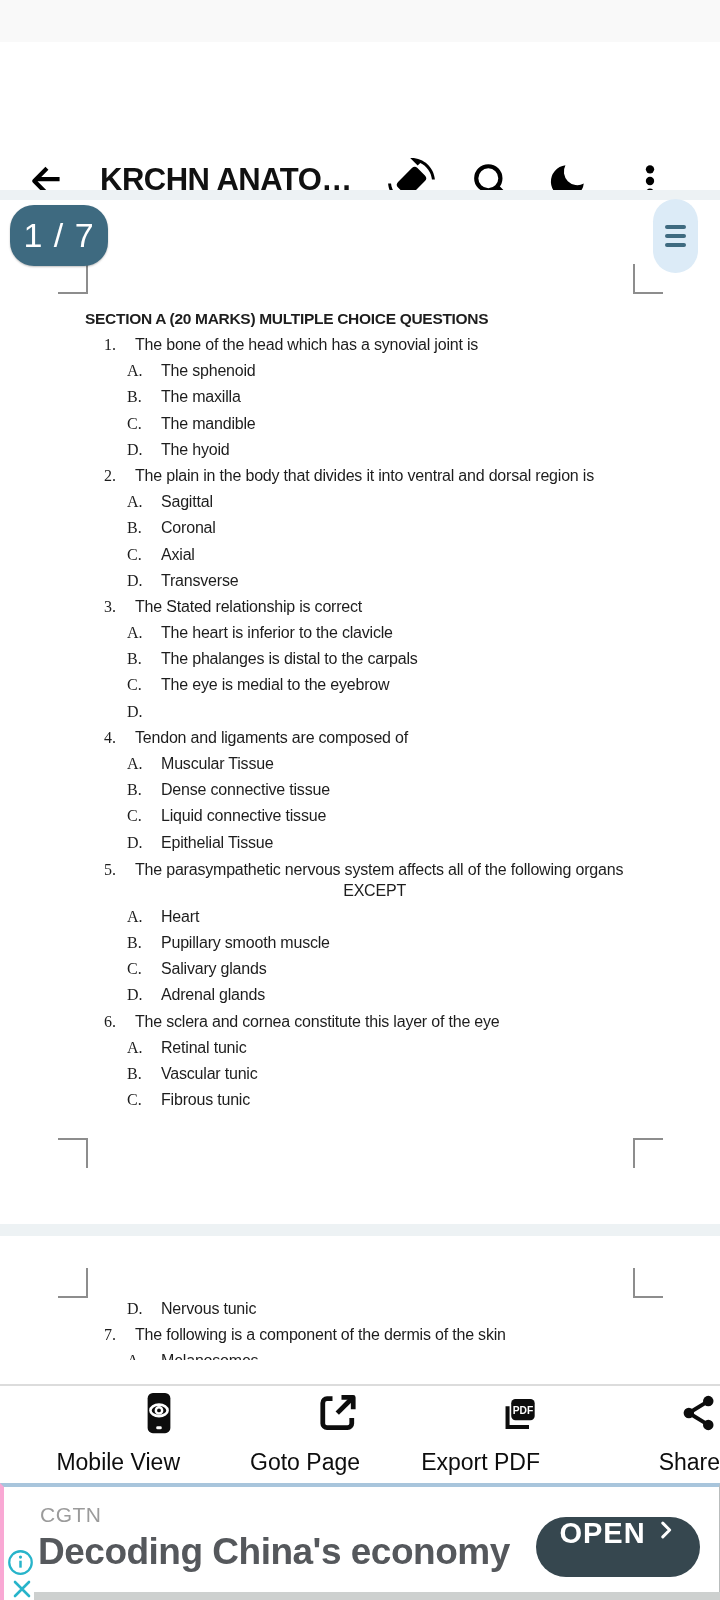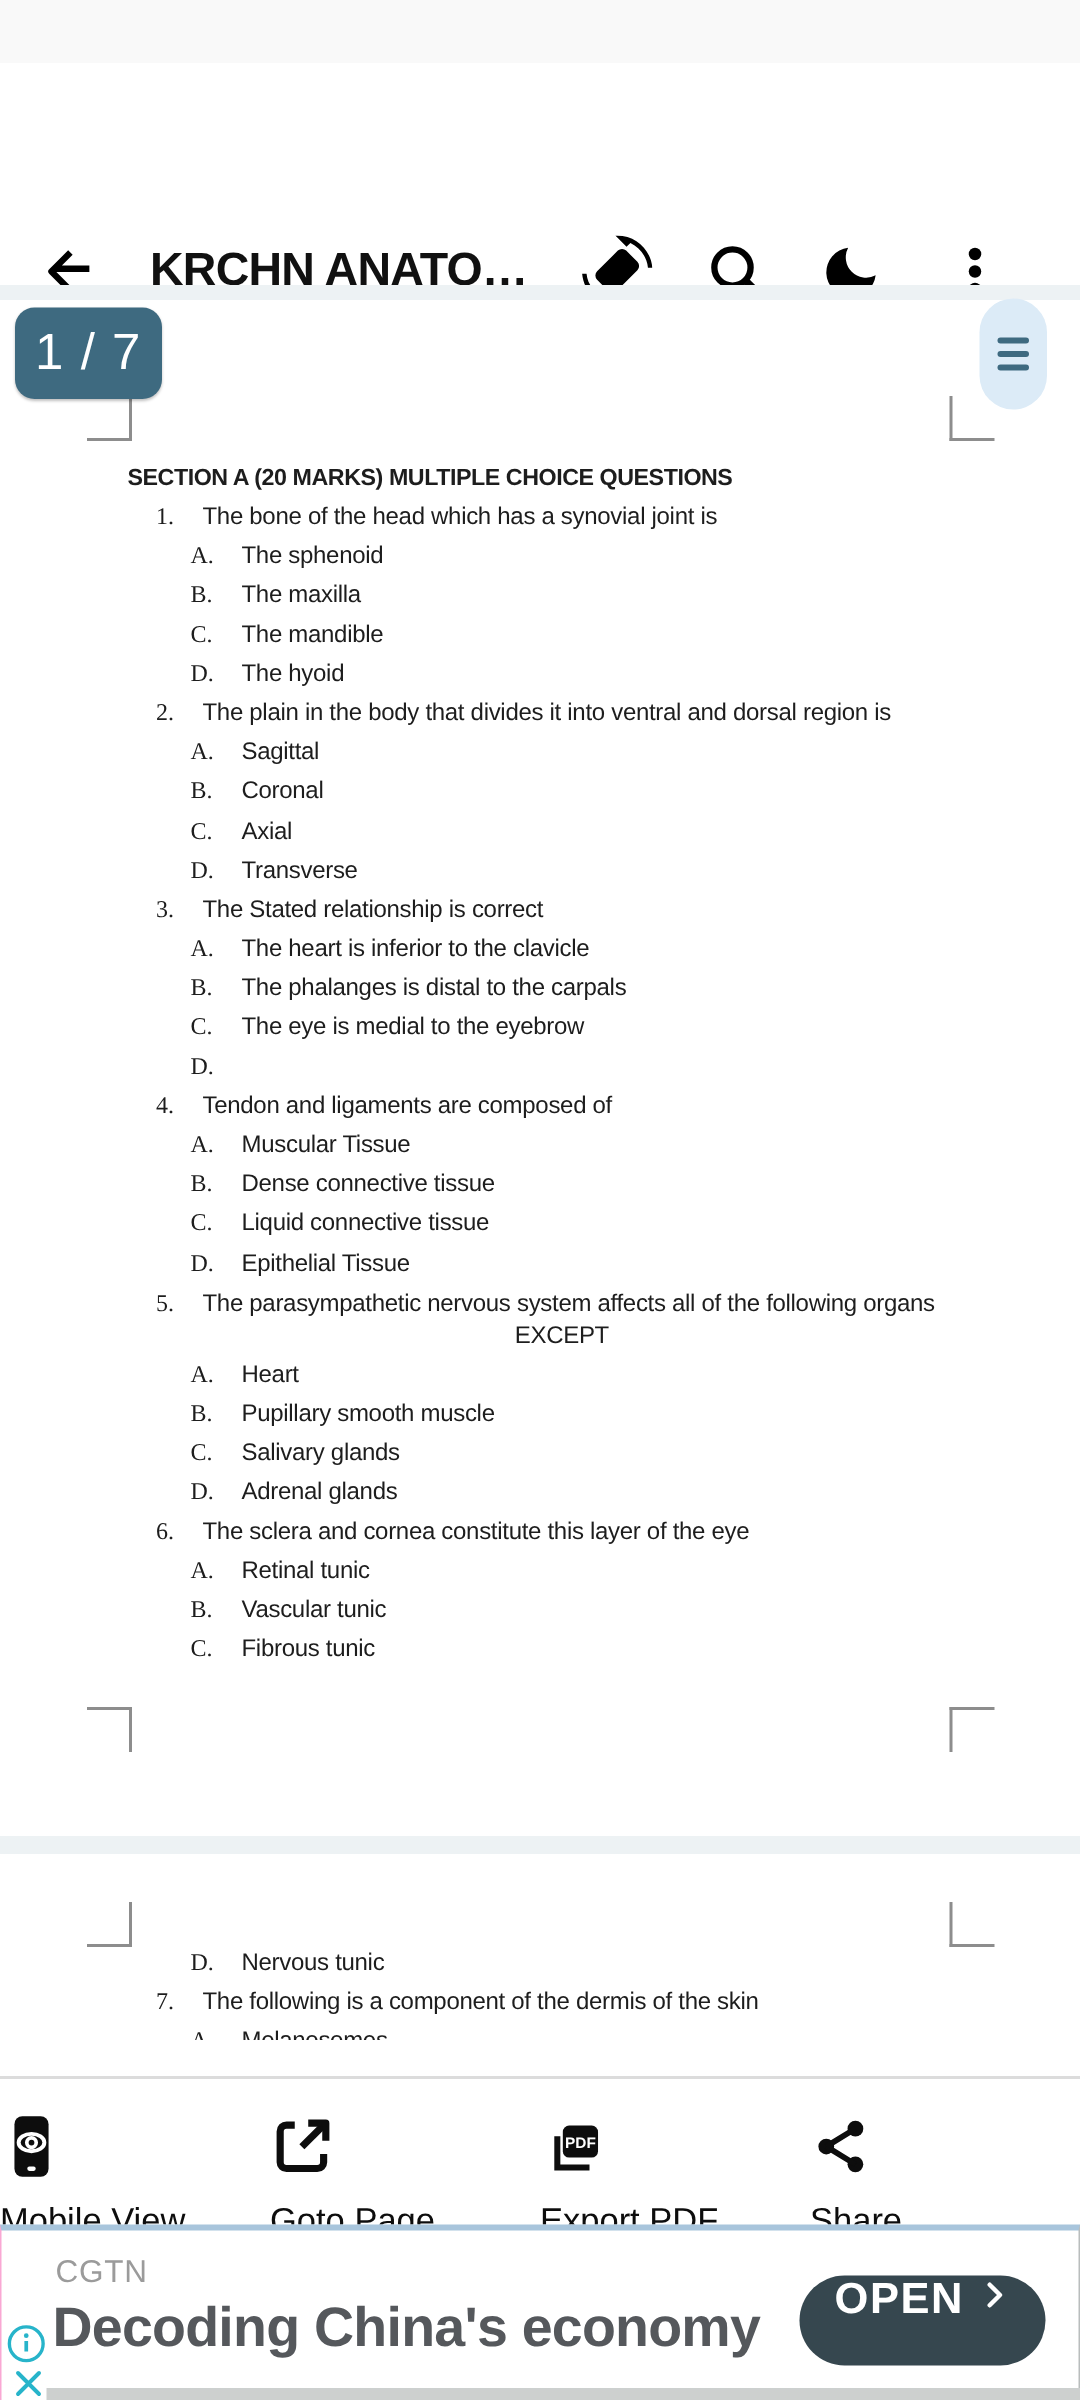--- a/index.html
+++ b/index.html
@@ -25,21 +25,21 @@
   .page2{top:1236px;height:148px;}
 
   
   .cmark{position:absolute;width:28px;height:28px;border:0 solid #8d8d8d;}
   .cm-tl{border-right-width:2px;border-bottom-width:2px;}
   .cm-tr{border-left-width:2px;border-bottom-width:2px;}
   .cm-bl{border-right-width:2px;border-top-width:2px;}
   .cm-br{border-left-width:2px;border-top-width:2px;}
 
   
-  .page-badge{position:absolute;left:10px;top:205px;width:98px;height:61px;background:#3e6a80;border-radius:13px;
+  .page-badge{position:absolute;left:10px;top:205px;width:98px;height:61px;background:#3e6a80;border-radius:24px;
               color:#fff;font-size:34px;display:flex;align-items:center;justify-content:center;letter-spacing:1px;
               box-shadow:0 1px 2px rgba(0,0,0,.25);}
   .scroll-pill{position:absolute;left:653px;top:199px;width:45px;height:74px;border-radius:23px;background:#dcebf7;
                display:flex;flex-direction:column;align-items:center;justify-content:center;gap:5px;}
   .scroll-pill i{display:block;width:21px;height:4px;border-radius:2px;background:#3e6a80;}
 
   
   .doc-text{position:absolute;left:0;top:306px;width:720px;color:#1d1d1d;}
   .sec-title{margin-left:85px;height:26px;line-height:26px;font-size:15.5px;font-weight:bold;letter-spacing:-0.3px;}
   .row{display:flex;align-items:flex-start;height:26.2px;line-height:26.2px;font-size:16px;letter-spacing:-0.2px;}
@@ -47,27 +47,27 @@
   .row.q .mk{margin-left:104px;width:31px;}
   .row.o .mk{margin-left:127px;width:34px;}
   .row .tx{white-space:nowrap;text-align:center;}
   .row.wrap2{height:45px;line-height:21px;padding-top:3px;}
   .row.wrap2 .l2{margin-left:-9px;}
   .p2-text{position:absolute;left:0;top:1296px;width:720px;height:64px;overflow:hidden;color:#1d1d1d;}
 
   
   .toolbar{position:absolute;left:0;top:1384px;width:720px;height:99px;background:#fff;border-top:2px solid #dcdcdc;
            display:flex;align-items:flex-start;}
-  .tool{flex:1 1 0;display:flex;flex-direction:column;align-items:flex-start;padding-top:22px;}
+  .tool{flex:1 1 0;display:flex;flex-direction:column;align-items:flex-end;padding-top:4px;}
   .tool .ticon{height:46px;display:flex;align-items:center;justify-content:center;}
   .tool .tlabel{font-size:23px;color:#0d0d0d;margin-top:13px;}
 
   
   .ad{position:absolute;left:0;top:1483px;width:720px;height:117px;background:#fff;
-      border-top:4px solid #a8c5dc;border-left:1px solid #f9a8d4;border-right:1px solid #b9bdbd;box-sizing:border-box;}
+      border-top:4px solid #a8c5dc;border-left:4px solid #f9a8d4;border-right:1px solid #b9bdbd;box-sizing:border-box;}
   .ad-brand{position:absolute;left:36px;top:16px;font-size:21px;color:#9b9b9b;letter-spacing:0.5px;}
   .ad-headline{position:absolute;left:34px;top:44px;font-size:37px;font-weight:bold;color:#55585c;letter-spacing:-0.5px;white-space:nowrap;}
   .ad-info{position:absolute;left:3px;top:62px;width:27px;height:27px;}
   .ad-close{position:absolute;left:6px;top:90px;width:24px;height:24px;}
   .ad-cta{position:absolute;left:532px;top:30px;width:164px;height:60px;border-radius:30px;background:#36474f;
           display:flex;justify-content:center;gap:9px;color:#fff;font-size:29px;font-weight:bold;letter-spacing:1px;}
   .ad-imgstrip{position:absolute;left:30px;bottom:0;width:690px;height:8px;background:#cdd0cf;}
 </style>
 </head>
 <body>

